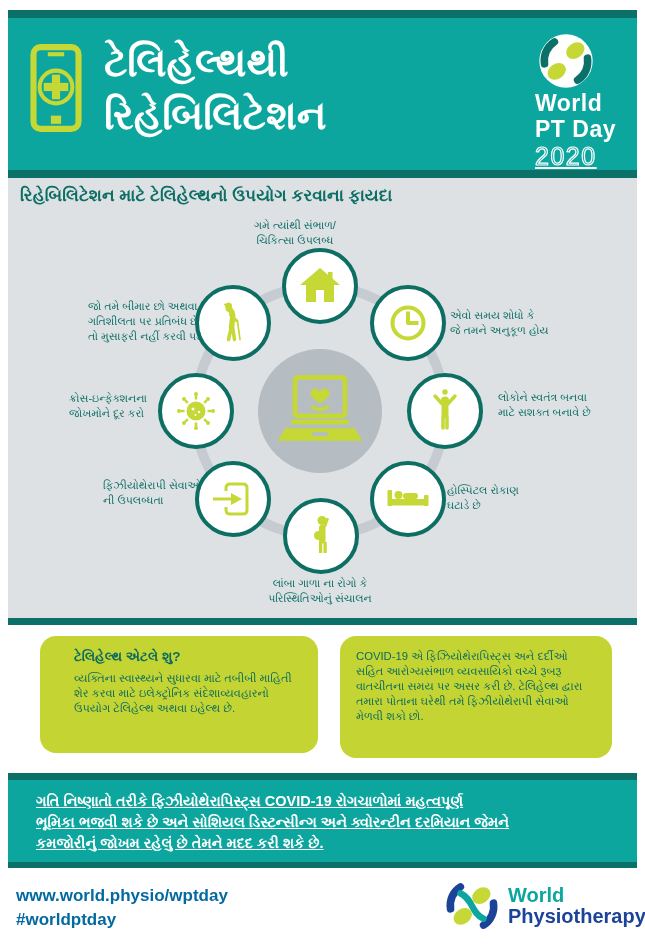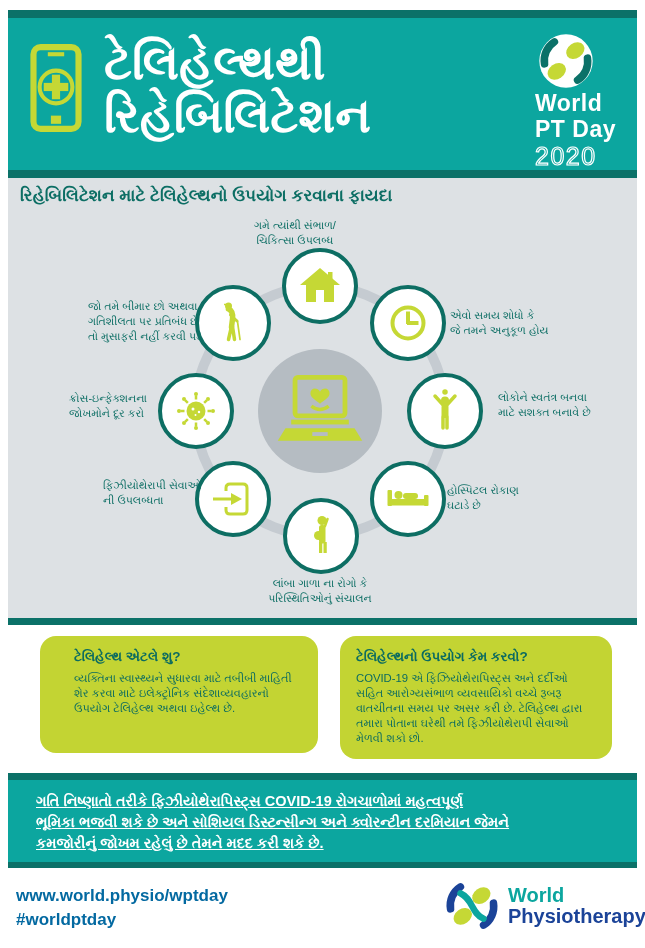--- a/index.html
+++ b/index.html
@@ -4,26 +4,26 @@
 <style>
   html,body{margin:0;padding:0;background:#fff;}
   .poster{position:relative;width:645px;height:948px;background:#fff;overflow:hidden;
           font-family:"Liberation Sans","DejaVu Sans",sans-serif;}
 
   
   .header{position:absolute;left:8px;top:10px;width:629px;height:168px;background:#0ca69f;
           border-top:8px solid #0b7168;border-bottom:8px solid #0b7168;box-sizing:border-box;}
   .phone{position:absolute;left:22px;top:26px;}
   .header-title{position:absolute;left:96px;top:18px;color:#fff;font-weight:bold;
-                font-size:48px;line-height:53px;}
+                font-size:40px;line-height:53px;}
   .ptday{position:absolute;left:527px;top:14px;width:106px;color:#fff;}
   .ptday .mark{display:block;margin-left:2px;}
   .pt-line{font-size:23px;font-weight:bold;line-height:26px;letter-spacing:.5px;}
   .pt-year{font-size:25px;font-weight:400;letter-spacing:1.5px;color:transparent;
-           -webkit-text-stroke:1.2px #ffffff;line-height:28px;}
+           -webkit-text-stroke:1.2px #ffffff;line-height:28px;text-decoration:underline;}
 
   
   .gray-section{position:absolute;left:8px;top:178px;width:629px;height:447px;background:#dde1e4;
                 border-bottom:7px solid #0b7168;box-sizing:border-box;}
   .section-title{position:absolute;left:12px;top:8px;font-size:17px;font-weight:bold;color:#0c6e64;}
   .ring{position:absolute;left:182px;top:103px;width:260px;height:260px;border:10px solid #c5cbd1;
         border-radius:50%;box-sizing:border-box;}
   .center-circle{position:absolute;left:250px;top:171px;width:124px;height:124px;border-radius:50%;
                  background:#b5bcc2;display:flex;align-items:center;justify-content:center;}
   .node{position:absolute;width:76px;height:76px;border-radius:50%;background:#fff;
@@ -231,21 +231,20 @@
         <span>ગતિશીલતા પર પ્રતિબંધ છે</span>
         <span>તો મુસાફરી નહીં કરવી પડે</span>
     </div>
   </div>
 
   <div class="infobox what-box">
     <div class="box-title">ટેલિહેલ્થ એટલે શુ?</div>
     <div class="box-body">વ્યક્તિના સ્વાસ્થ્યને સુધારવા માટે તબીબી માહિતી શેર કરવા માટે ઇલેક્ટ્રોનિક સંદેશાવ્યવહારનો ઉપયોગ ટેલિહેલ્થ અથવા ઇહેલ્થ છે.</div>
   </div>
   <div class="infobox why-box">
-    <div class="box-title">ટેલિહેલ્થનો ઉપયોગ કેમ કરવો?</div>
     <div class="box-body">COVID-19 એ ફિઝિયોથેરાપિસ્ટ્સ અને દર્દીઓ સહિત આરોગ્યસંભાળ વ્યવસાયિકો વચ્ચે રૂબરૂ વાતચીતના સમય પર અસર કરી છે. ટેલિહેલ્થ દ્વારા તમારા પોતાના ઘરેથી તમે ફિઝીયોથેરાપી સેવાઓ મેળવી શકો છો.</div>
   </div>
 
   <div class="banner">
     <span>ગતિ નિષ્ણાતો તરીકે  ફિઝીયોથેરાપિસ્ટ્સ COVID-19 રોગચાળોમાં  મહત્વપૂર્ણ</span>
     <span>ભૂમિકા ભજવી શકે છે અને સોશિયલ ડિસ્ટન્સીન્ગ અને ક્વોરન્ટીન દરમિયાન જેમને</span>
     <span>કમજોરીનું જોખમ રહેલું છે તેમને મદદ કરી શકે છે.</span>
   </div>
 
   <div class="footer">

